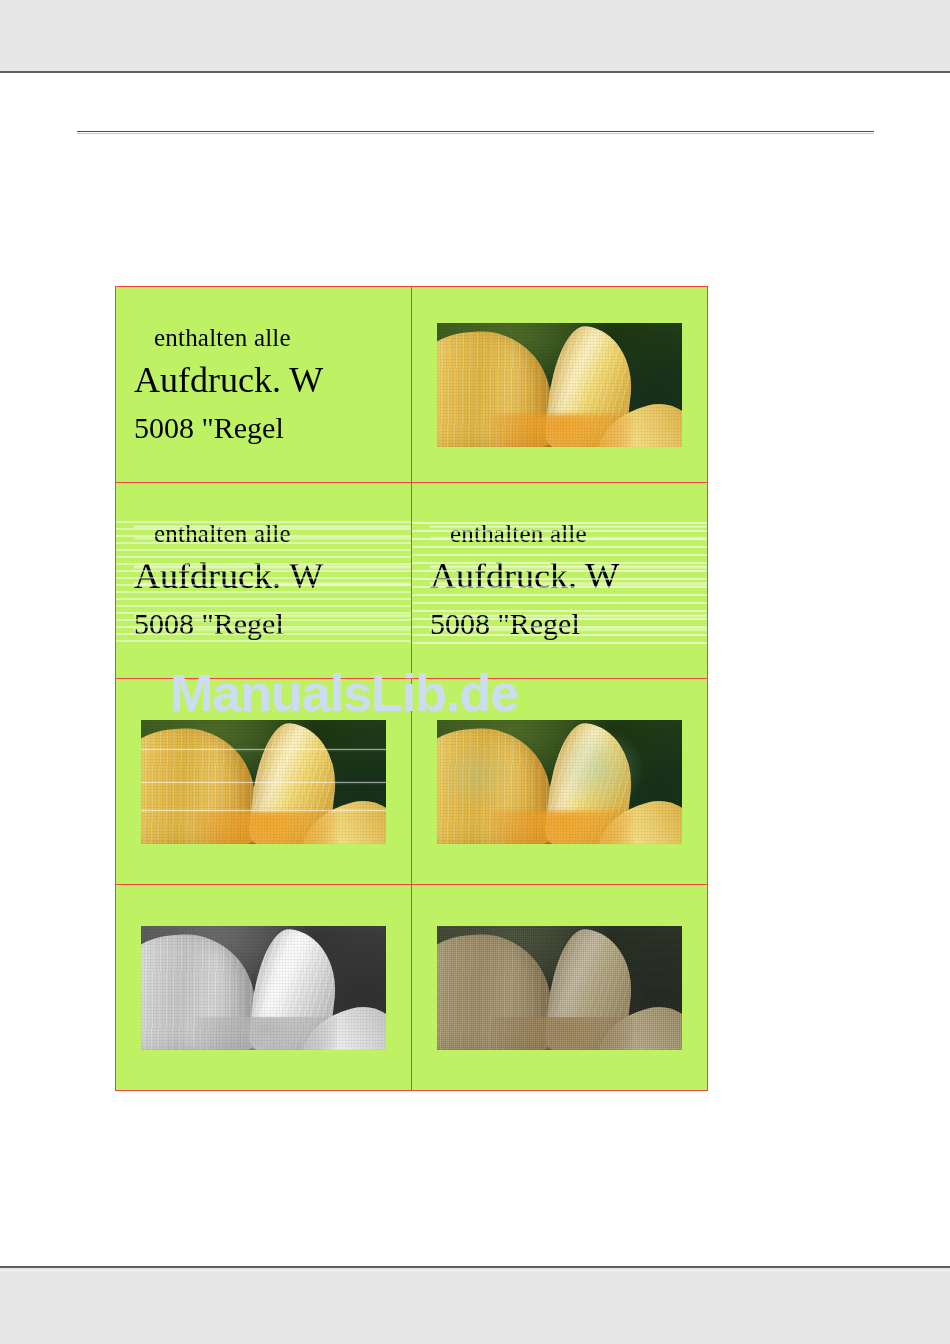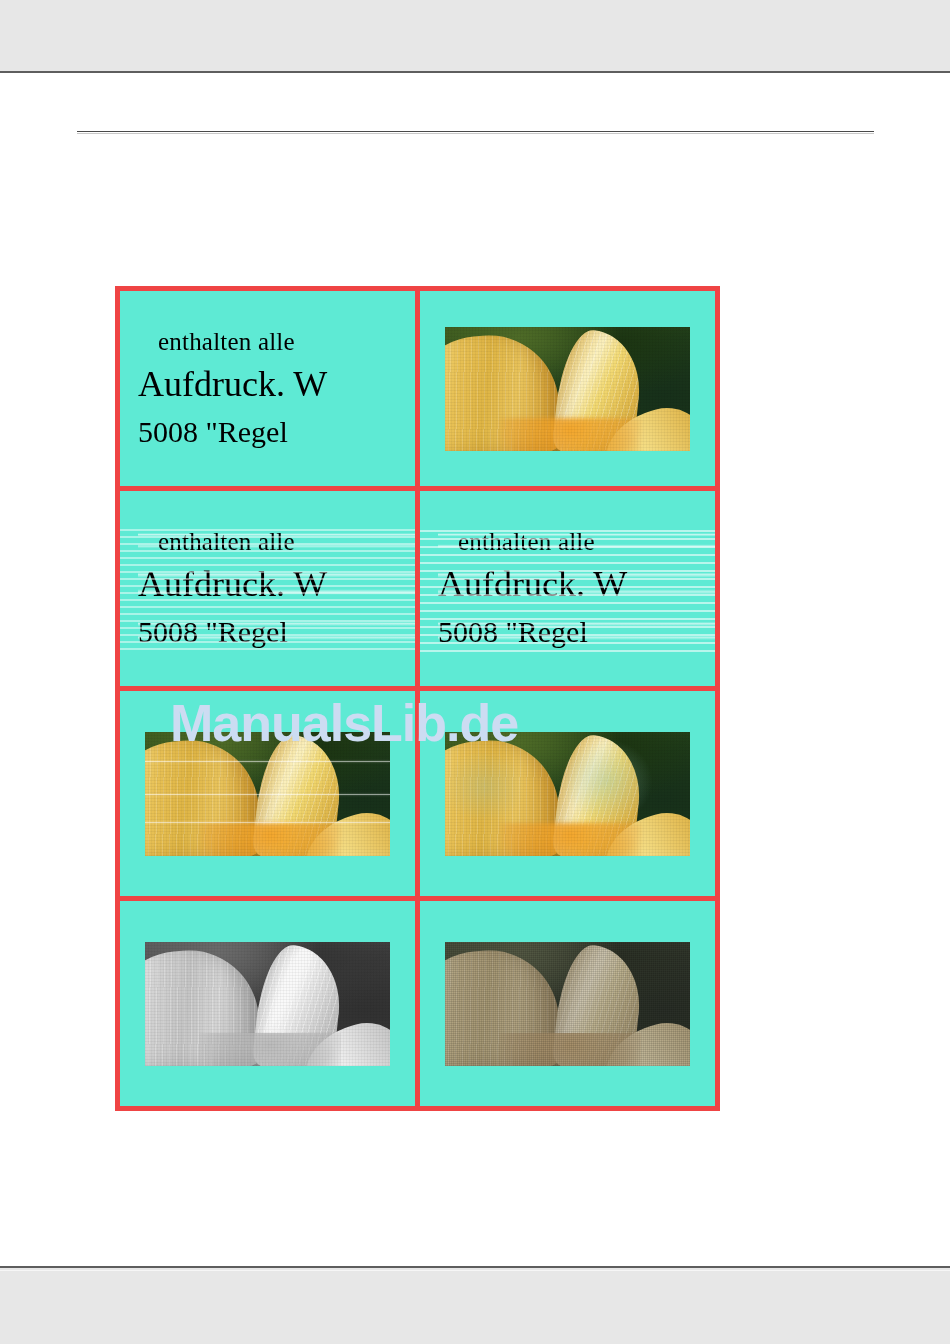--- a/index.html
+++ b/index.html
@@ -70,26 +70,26 @@
   
   .sample-table {
     position: absolute;
     left: 115px;
     top: 213px;
     width: 590px;
     border-collapse: collapse;
     table-layout: fixed;
   }
   .sample-table td {
-    border: 5px solid #ef4444;
+    border: 1px solid #ef4444;
     width: 295px;
     padding: 0;
     vertical-align: middle;
     text-align: center;
-    background: #5eead4;
+    background: #bef264;
     position: relative;
   }
   .row-text td { height: 195px; }
   .row-image td { height: 205px; }
 
   
   .text-sample {
     font-family: "Liberation Serif", serif;
     color: #000000;
     text-align: left;
@@ -268,21 +268,21 @@
     pointer-events: none;
     background:
       radial-gradient(ellipse 30% 55% at 66% 40%, rgba(150,200,190,.40) 0%, rgba(150,200,190,0) 62%),
       radial-gradient(ellipse 26% 45% at 16% 44%, rgba(150,200,190,.25) 0%, rgba(150,200,190,0) 64%);
   }
 
   
   .watermark {
     position: absolute;
     left: 170px;
-    top: 620px;
+    top: 590px;
     width: 520px;
     font-family: "Liberation Sans", sans-serif;
     font-weight: bold;
     font-size: 52px;
     letter-spacing: -1px;
     color: #ccdcf2;
     white-space: nowrap;
     pointer-events: none;
     z-index: 5;
     user-select: none;

